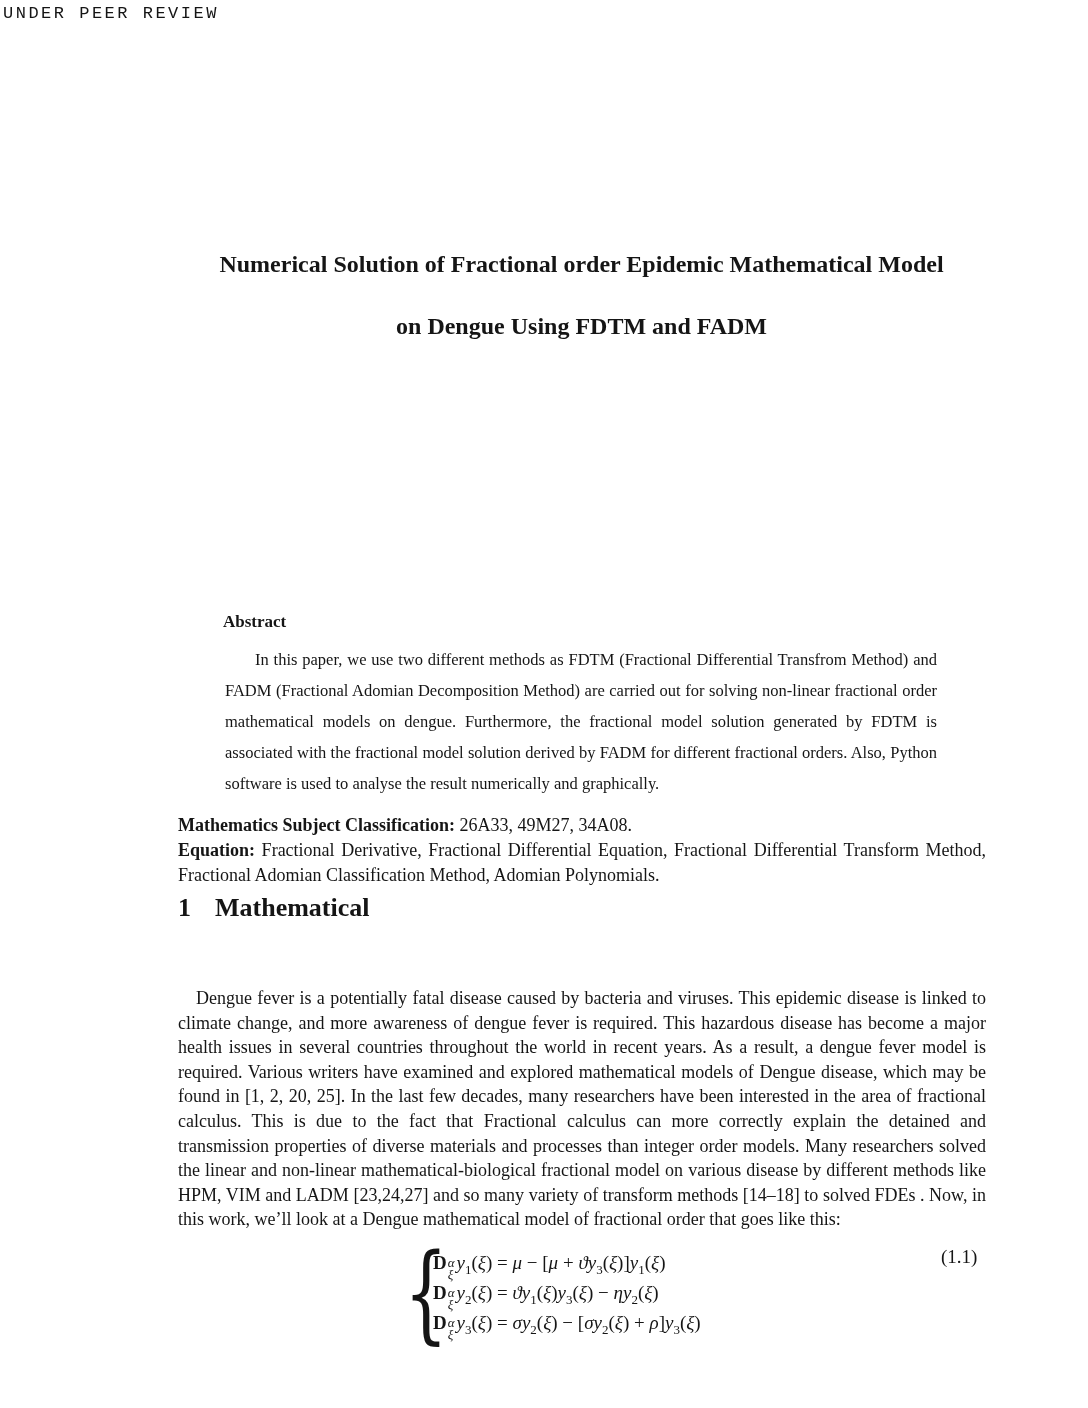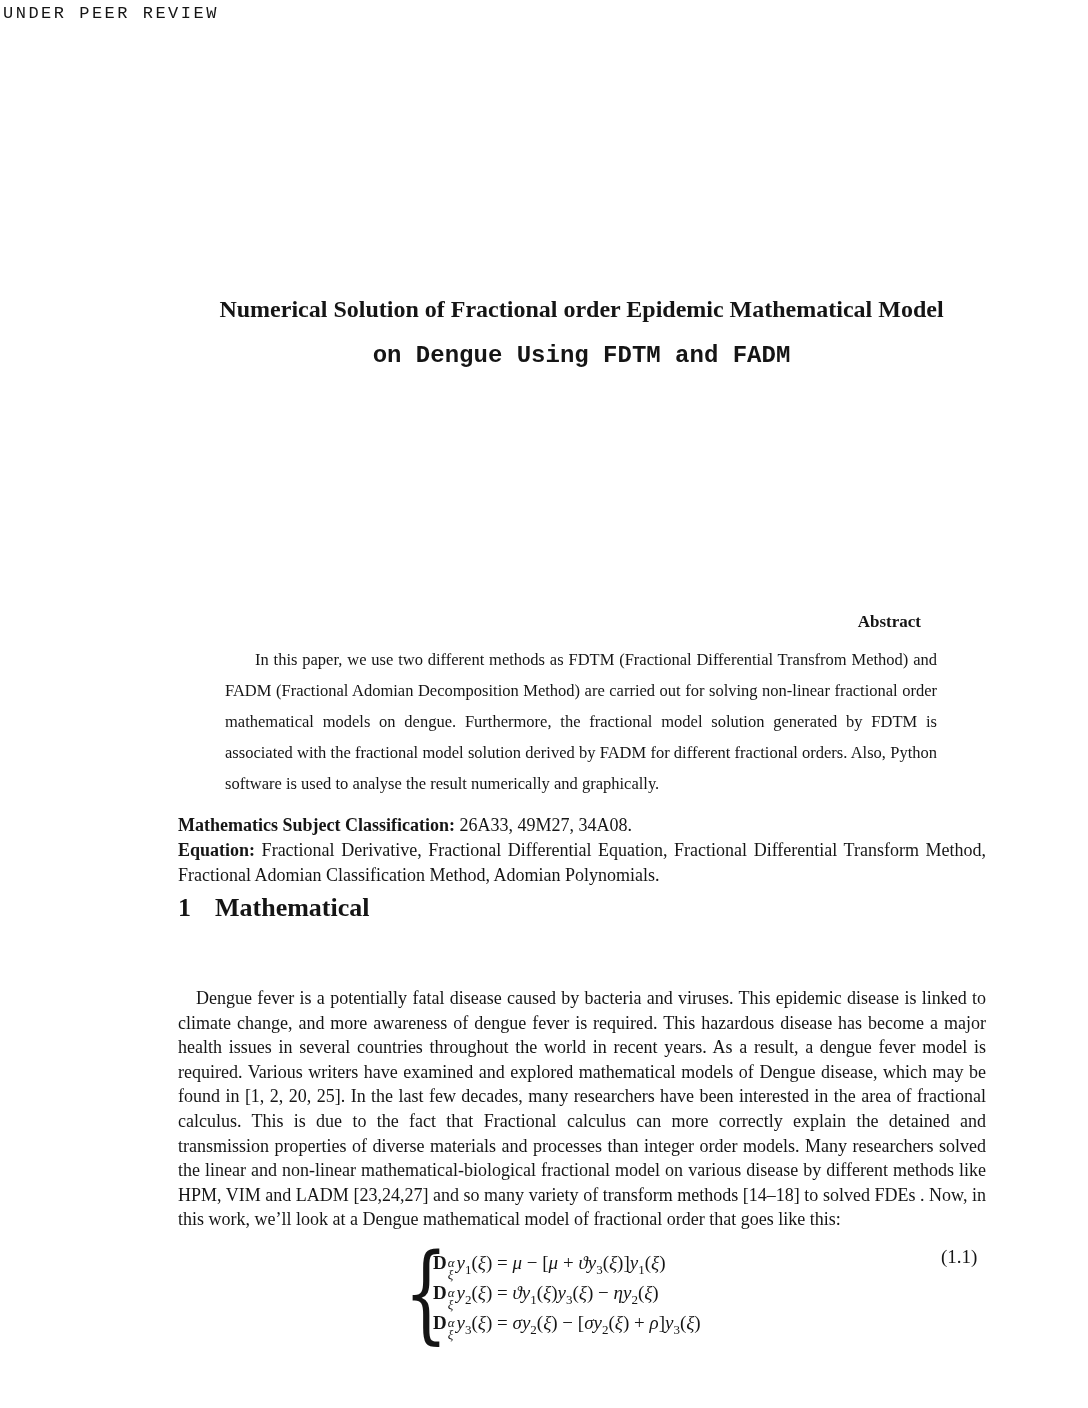--- a/index.html
+++ b/index.html
@@ -22,29 +22,28 @@
     white-space:nowrap;
   }
   .title-line{
     position:absolute;
     left:178px;width:807px;
     text-align:center;
     font-weight:bold;
     font-size:24px;
     line-height:28px;
     white-space:nowrap;
-    margin-top:45px;
   }
   .title-line.l1{top:250px;}
-  .title-line.l2{top:297px;font-family:Liberation Mono, monospace;}
+  .title-line.l2{top:312px;}
   .abstract-heading{
     position:absolute;
-    left:209px;width:712px;
+    left:223px;width:712px;
     top:612px;
-    text-align:right;
+    text-align:left;
     font-weight:bold;
     font-size:17px;
   }
   .abstract-body{
     position:absolute;
     left:225px;width:712px;
     top:644px;
     font-size:16.5px;
     line-height:31px;
     text-align:justify;

